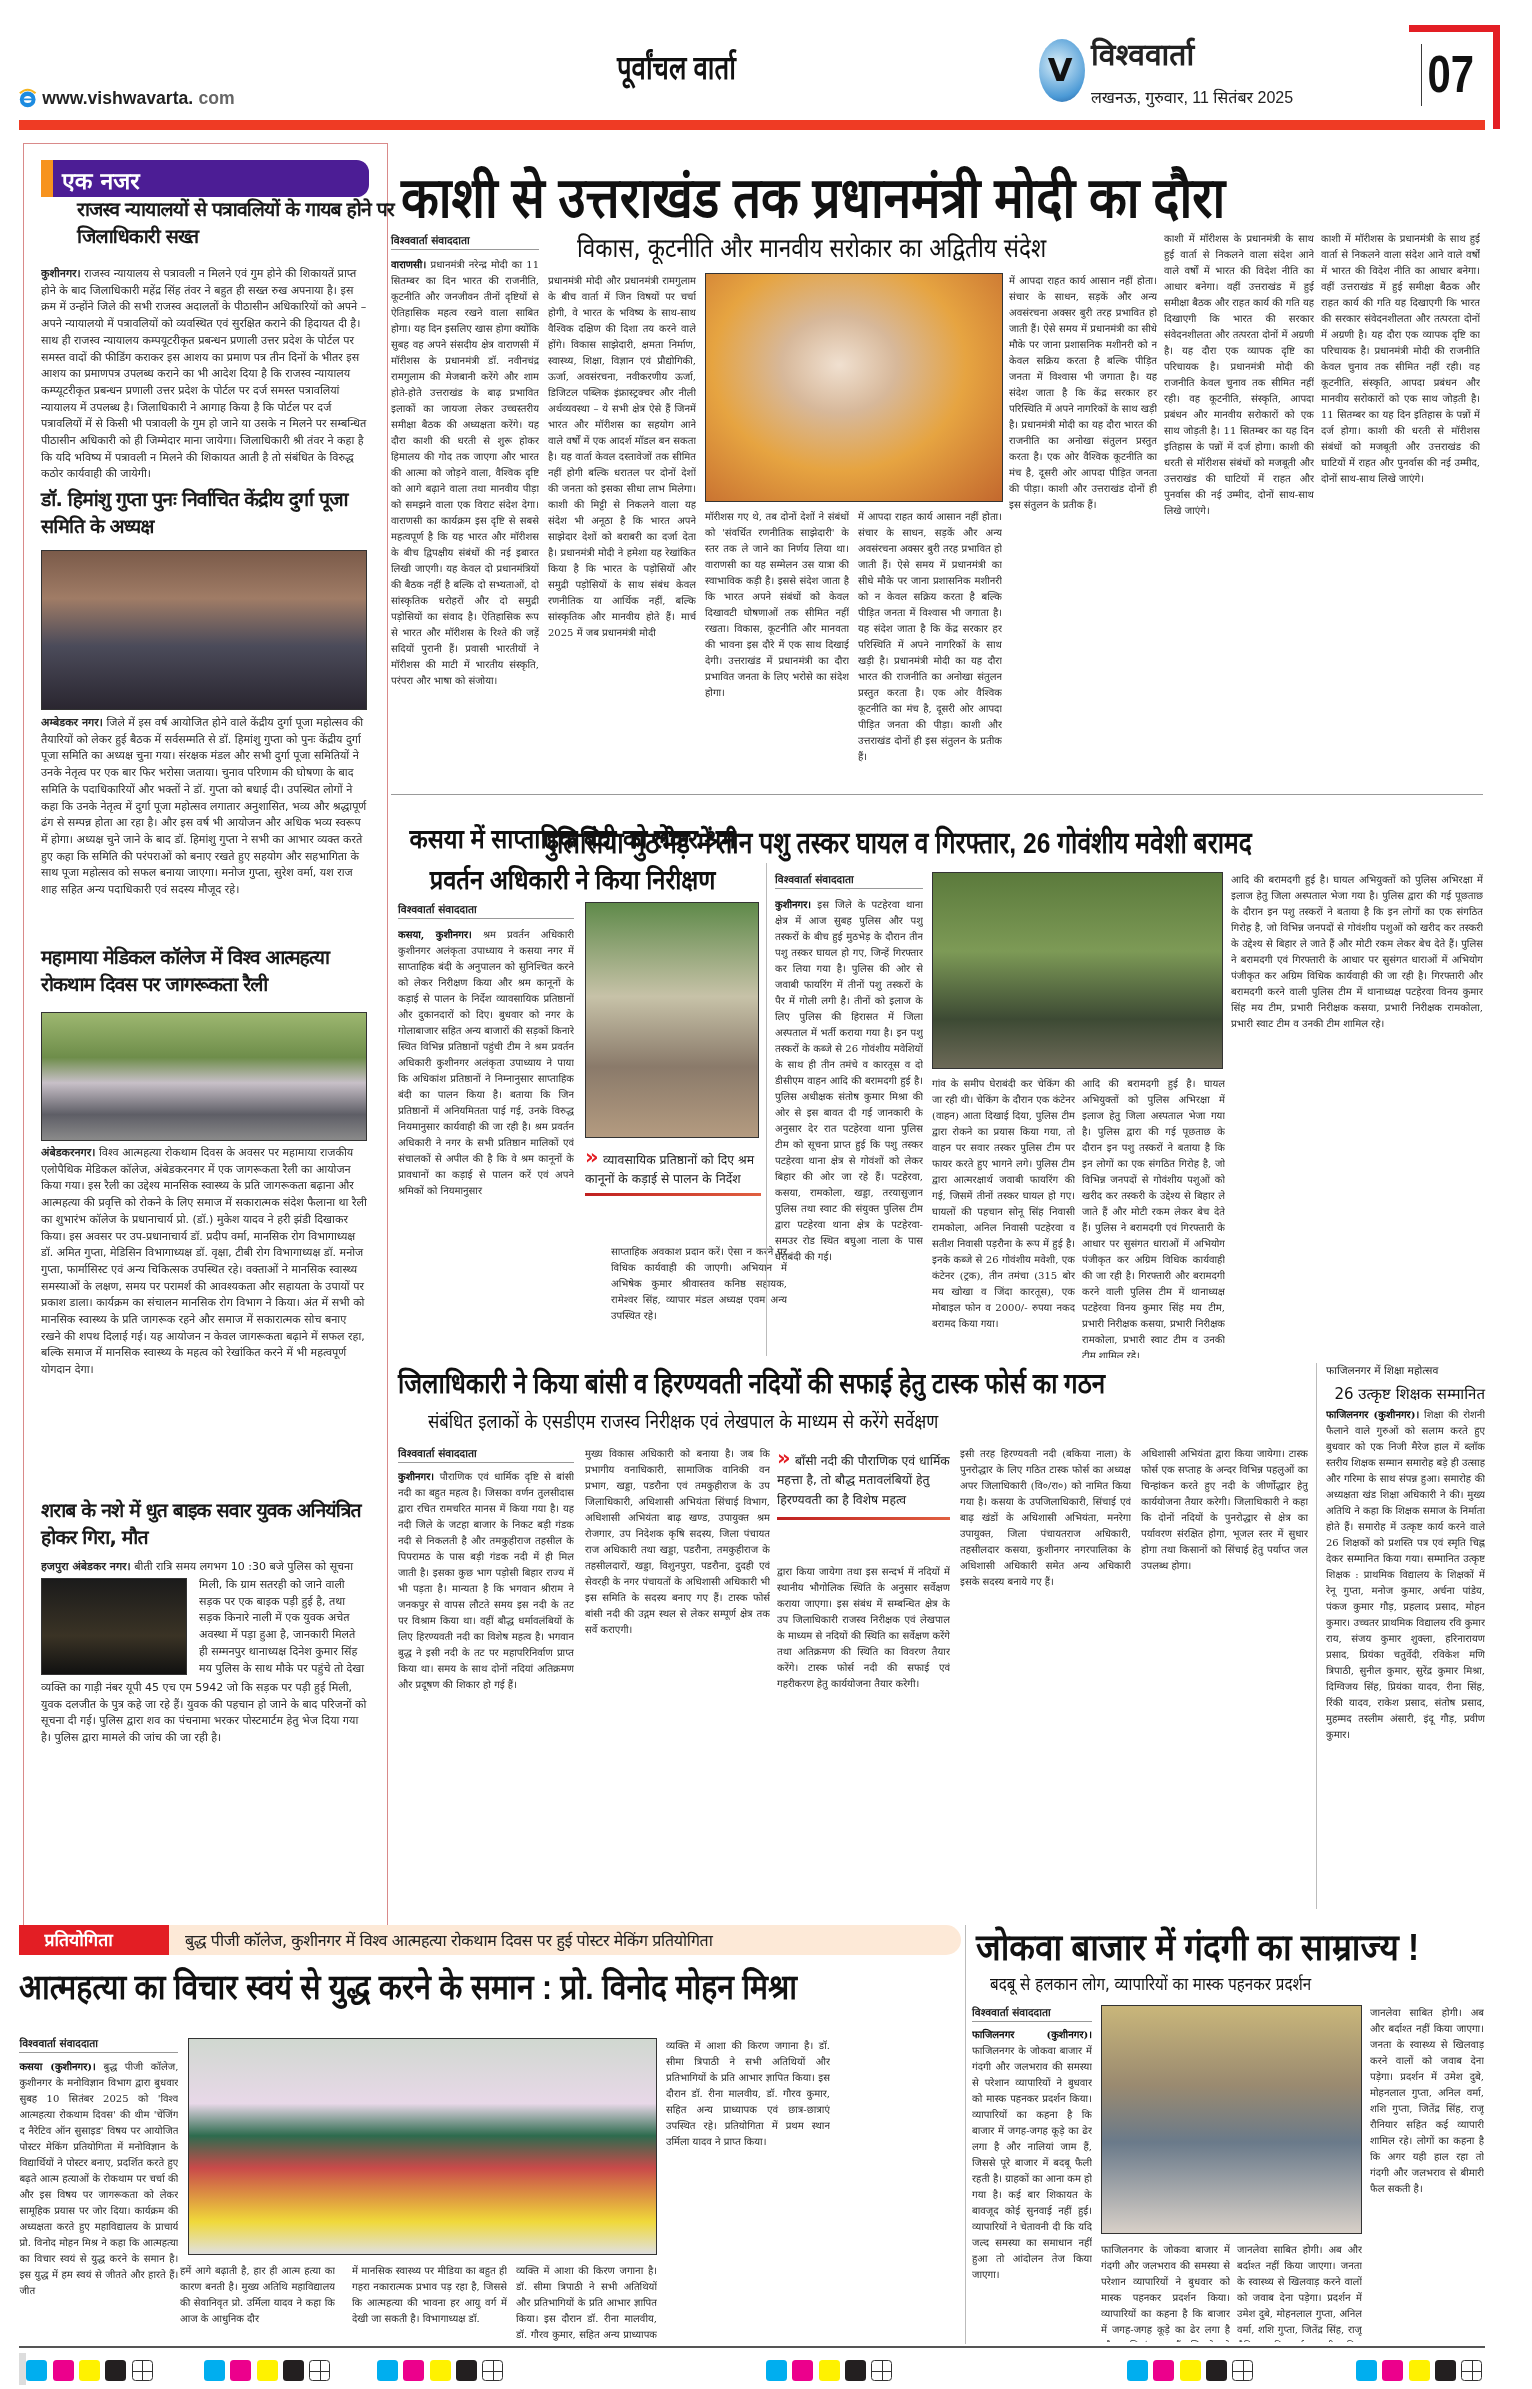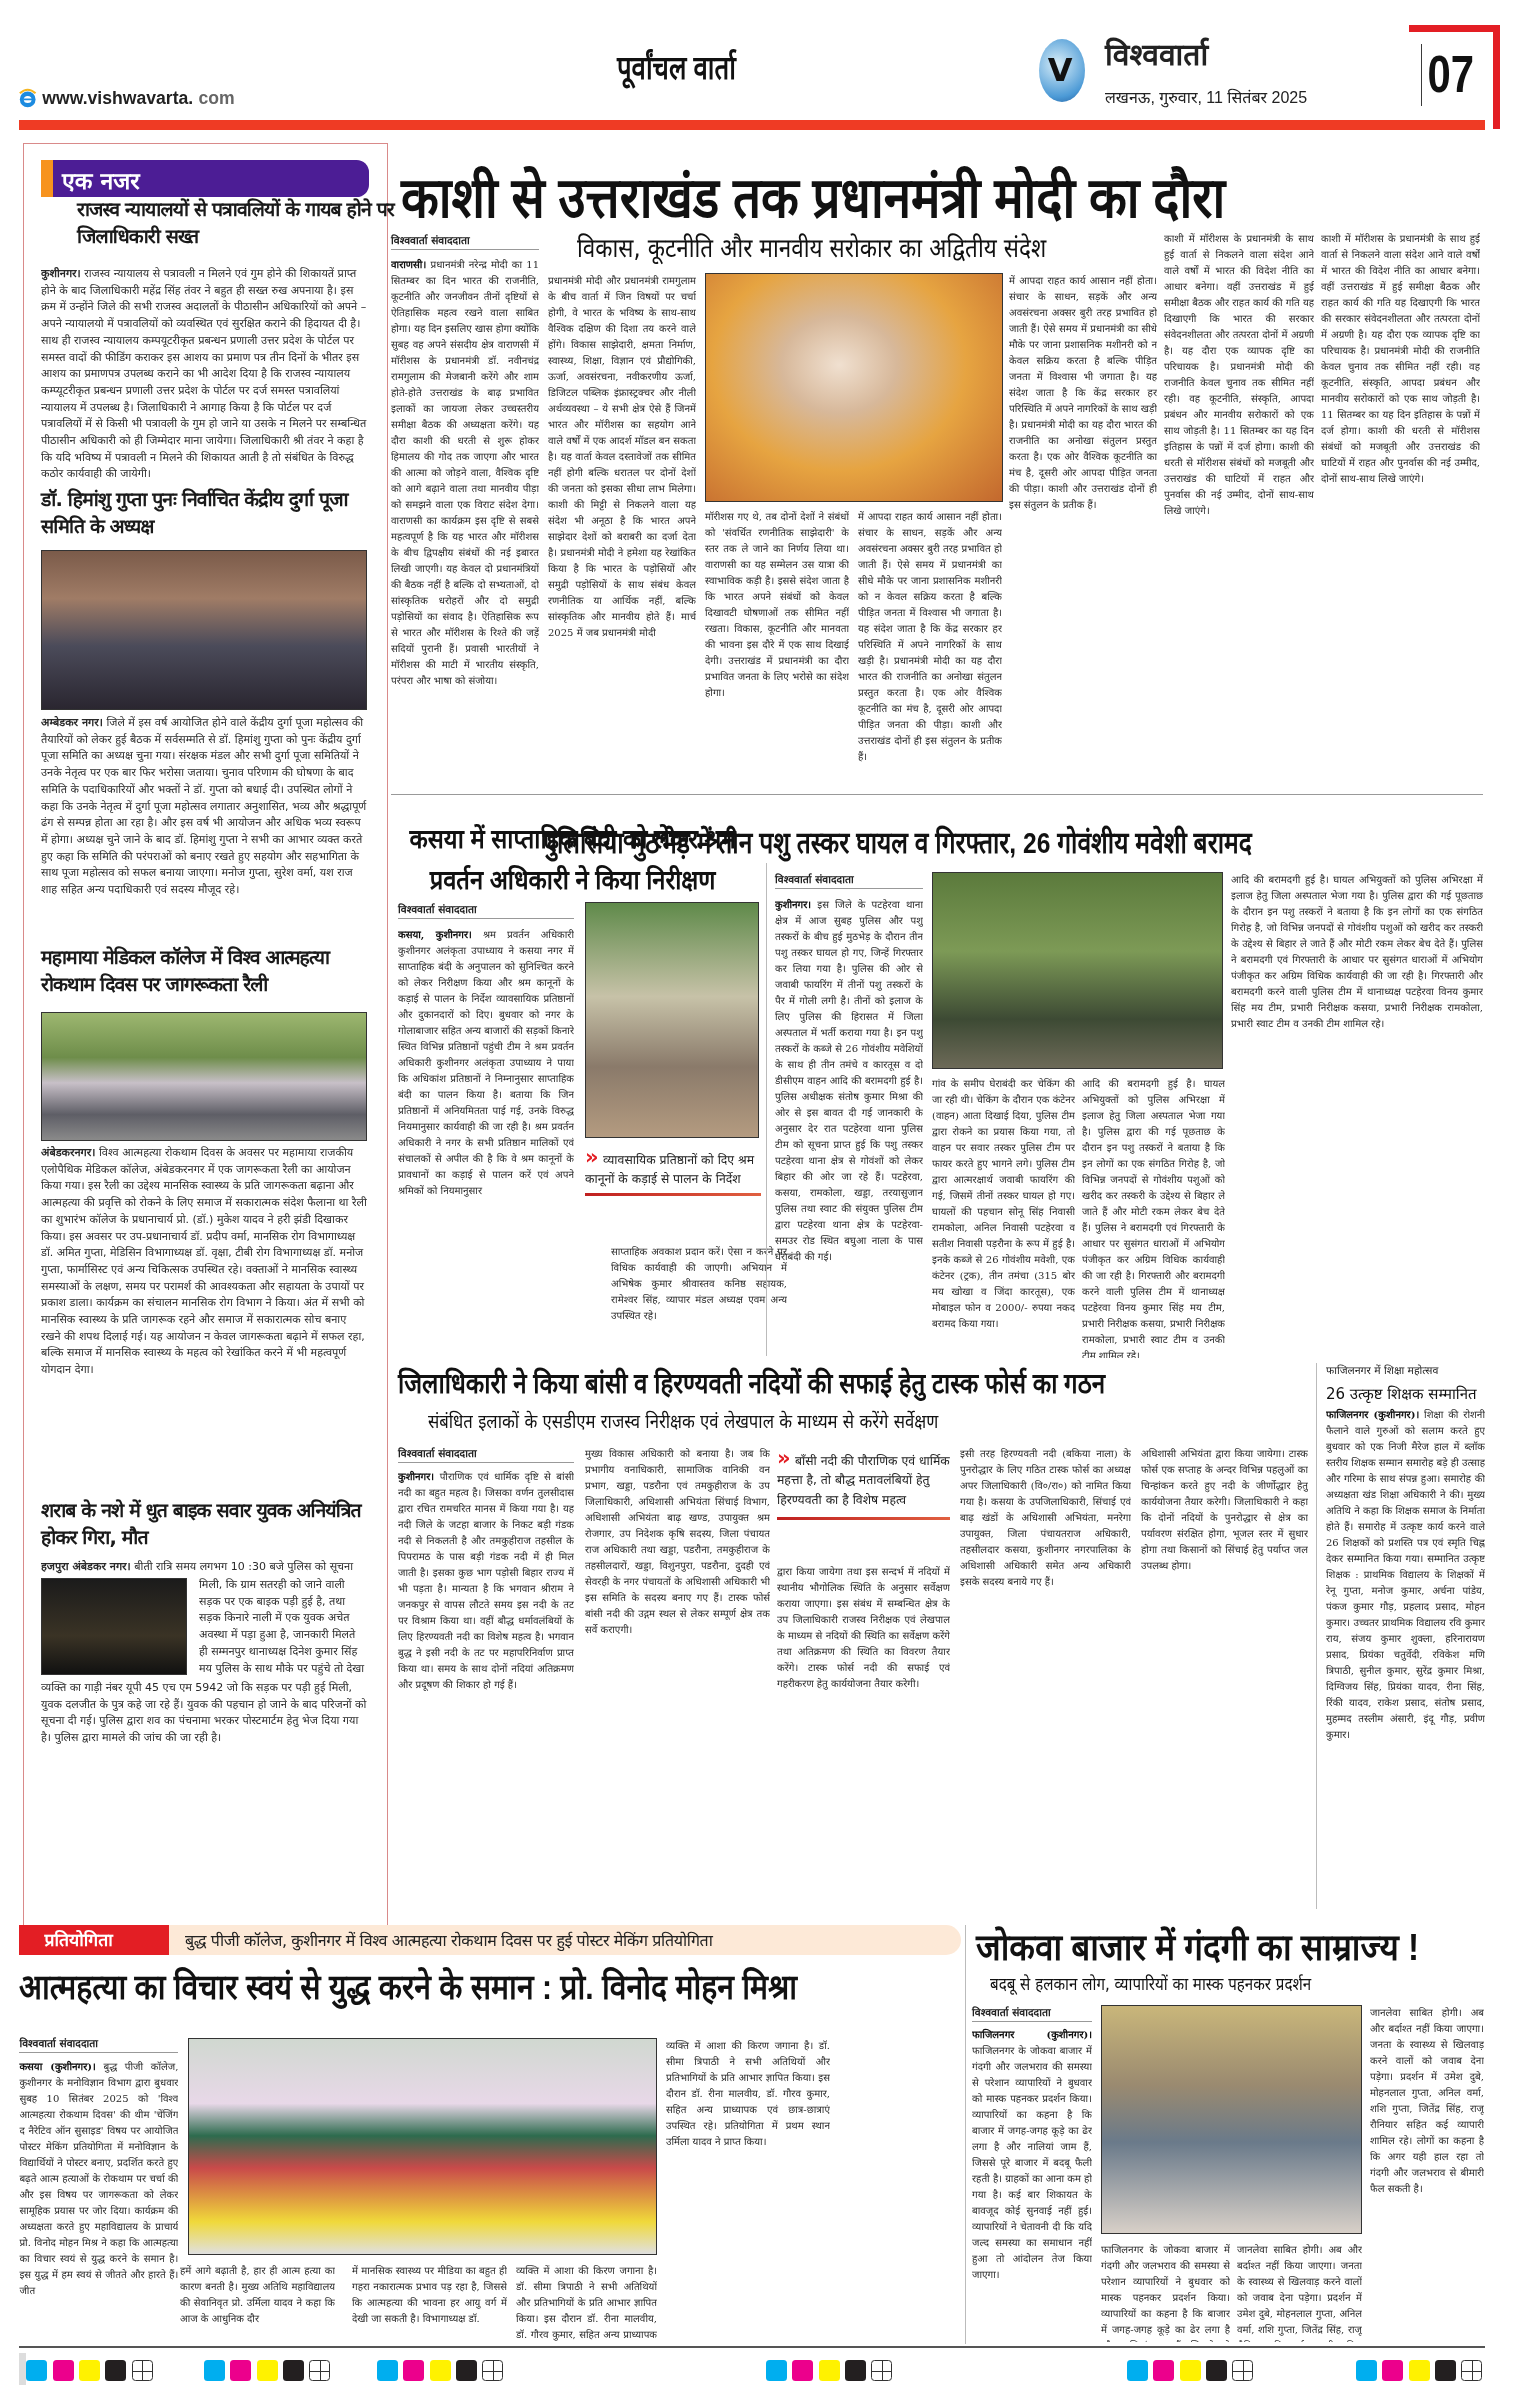--- a/index.html
+++ b/index.html
@@ -12,21 +12,21 @@
   .photo { position: absolute; border: 0.9px solid #333; overflow: hidden; }
   .hl-cond { font-family: "Liberation Sans", sans-serif; font-weight: bold; color: #111; transform-origin: left top; }
   .rule { position: absolute; background: #555; height: 1.8px; }
   .vrule { position: absolute; background: #bbb; width: 0.9px; }
 
   
   #site-url { left: 17.6px; top: 88px; font-family: "Liberation Sans", sans-serif; font-size: 17.6px; font-weight: bold; color: #222; display:flex; align-items:center; gap:5.3px; }
   #site-url .ie { width: 19.4px; height: 21px; position: relative; }
   #site-url .com { color: #666; font-weight: bold; }
   #section-title { left: 617px; top: 44px; font-family: "Liberation Sans", sans-serif; font-size: 33px; font-weight: bold; color: #111; transform: scaleX(0.78); transform-origin: left top; }
-  #logo-wrap { left: 1039px; top: 33px; display:flex; align-items:center; gap:20px; }
+  #logo-wrap { left: 1039px; top: 33px; display:flex; align-items:center; gap:6px; }
   #logo-globe { width: 46px; height: 63px; border-radius: 50%; background: radial-gradient(circle at 40% 40%, #d9eef8, #4c9ad6 70%, #1e5a9c); position: relative; }
   #logo-globe::after { content: "V"; position:absolute; left:8.8px; top:12.3px; font-family:"DejaVu Sans",sans-serif; font-weight:bold; font-size:32px; color:#111; }
   #logo-name { font-family: "DejaVu Sans", sans-serif; font-weight: bold; font-size: 30px; color: #222; }
   #logo-date { font-family: Liberation Sans, sans-serif; font-size: 16px; color:#222; margin-top: 12px; }
   #page-num-box { left: 1409px; top: 25px; width: 91px; height: 104px; border-top: 7px solid #e31e24; border-right: 7px solid #e31e24; }
   #page-num { left: 1421px; top: 44px; font-family: "Liberation Sans", sans-serif; font-weight: bold; font-size: 51px; color:#111; border-left: 1.8px solid #111; padding-left: 7px; line-height: 62px; transform: scaleX(0.82); transform-origin:left top; }
   #red-bar { left: 19.4px; top: 120px; width: 1466px; height: 9.7px; background: #ef3b24; }
 
   
   #left-box { left: 23px; top: 143px; width: 365px; height: 1783px; border: 1.8px solid #d98a8a; }
@@ -164,21 +164,21 @@
   <span class="quote-mark">»</span>
   <span style="font-family:'DejaVu Sans',sans-serif;font-size:12.3px;line-height:19.4px;color:#222;">बाँसी नदी की पौराणिक एवं धार्मिक महत्ता है, तो बौद्ध मतावलंबियों हेतु हिरण्यवती का है विशेष महत्व</span>
   <div class="red-underline" style="margin-top:7px;"></div>
 </div>
 <div class="abs txt" style="left:777px;top:1564px;width:173px;height:347px;">द्वारा किया जायेगा तथा इस सन्दर्भ में नदियों में स्थानीय भौगोलिक स्थिति के अनुसार सर्वेक्षण कराया जाएगा। इस संबंध में सम्बन्धित क्षेत्र के उप जिलाधिकारी राजस्व निरीक्षक एवं लेखपाल के माध्यम से नदियों की स्थिति का सर्वेक्षण करेंगे तथा अतिक्रमण की स्थिति का विवरण तैयार करेंगे। टास्क फोर्स नदी की सफाई एवं गहरीकरण हेतु कार्ययोजना तैयार करेगी।</div>
 <div class="abs txt" style="left:960px;top:1446px;width:171px;height:465px;">इसी तरह हिरण्यवती नदी (बकिया नाला) के पुनरोद्धार के लिए गठित टास्क फोर्स का अध्यक्ष अपर जिलाधिकारी (वि०/रा०) को नामित किया गया है। कसया के उपजिलाधिकारी, सिंचाई एवं बाढ़ खंडों के अधिशासी अभियंता, मनरेगा उपायुक्त, जिला पंचायतराज अधिकारी, तहसीलदार कसया, कुशीनगर नगरपालिका के अधिशासी अधिकारी समेत अन्य अधिकारी इसके सदस्य बनाये गए हैं।</div>
 <div class="abs txt" style="left:1141px;top:1446px;width:167px;height:465px;">अधिशासी अभियंता द्वारा किया जायेगा। टास्क फोर्स एक सप्ताह के अन्दर विभिन्न पहलुओं का चिन्हांकन करते हुए नदी के जीर्णोद्धार हेतु कार्ययोजना तैयार करेगी। जिलाधिकारी ने कहा कि दोनों नदियों के पुनरोद्धार से क्षेत्र का पर्यावरण संरक्षित होगा, भूजल स्तर में सुधार होगा तथा किसानों को सिंचाई हेतु पर्याप्त जल उपलब्ध होगा।</div>
 
 <div class="vrule" style="left:1316px;top:1363px;height:546px;"></div>
 <div class="abs" style="left:1326px;top:1363px;width:159px;font-family:'DejaVu Sans',sans-serif;font-size:10.6px;color:#222;">फाजिलनगर में शिक्षा महोत्सव</div>
-<div class="abs" style="left:1326px;top:1383px;width:159px;text-align:left;font-family:'DejaVu Sans',sans-serif;font-size:15px;color:#111;">26 उत्कृष्ट शिक्षक सम्मानित</div>
+<div class="abs" style="left:1326px;top:1383px;width:159px;text-align:right;font-family:'DejaVu Sans',sans-serif;font-size:15px;color:#111;">26 उत्कृष्ट शिक्षक सम्मानित</div>
 <div class="abs txt" style="left:1326px;top:1407px;width:159px;height:502px;"><b>फाजिलनगर (कुशीनगर)।</b> <span>शिक्षा की रोशनी फैलाने वाले गुरुओं को सलाम करते हुए बुधवार को एक निजी मैरेज हाल में ब्लॉक स्तरीय शिक्षक सम्मान समारोह बड़े ही उत्साह और गरिमा के साथ संपन्न हुआ। समारोह की अध्यक्षता खंड शिक्षा अधिकारी ने की। मुख्य अतिथि ने कहा कि शिक्षक समाज के निर्माता होते हैं। समारोह में उत्कृष्ट कार्य करने वाले 26 शिक्षकों को प्रशस्ति पत्र एवं स्मृति चिह्न देकर सम्मानित किया गया। सम्मानित उत्कृष्ट शिक्षक : प्राथमिक विद्यालय के शिक्षकों में रेनू गुप्ता, मनोज कुमार, अर्चना पांडेय, पंकज कुमार गौड़, प्रहलाद प्रसाद, मोहन कुमार। उच्चतर प्राथमिक विद्यालय रवि कुमार राय, संजय कुमार शुक्ला, हरिनारायण प्रसाद, प्रियंका चतुर्वेदी, रविकेश मणि त्रिपाठी, सुनील कुमार, सुरेंद्र कुमार मिश्रा, दिग्विजय सिंह, प्रियंका यादव, रीना सिंह, रिंकी यादव, राकेश प्रसाद, संतोष प्रसाद, मुहम्मद तस्लीम अंसारी, इंदू गौड़, प्रवीण कुमार।</span></div>
 
 <div id="comp-bar" class="abs"></div>
 <div id="comp-tag" class="abs">
     <span>प्रतियोगिता</span>
   </div>
 <div id="comp-text" class="abs">बुद्ध पीजी कॉलेज, कुशीनगर में विश्व आत्महत्या रोकथाम दिवस पर हुई पोस्टर मेकिंग प्रतियोगिता</div>
 <div class="abs hl-cond" style="left:19.4px;top:1962px;font-size:35px;transform:scaleX(0.86);white-space:nowrap;">आत्महत्या का विचार स्वयं से युद्ध करने के समान : प्रो. विनोद मोहन मिश्रा</div>
 
 <div class="abs" style="left:19.4px;top:2036px;width:159px;">

